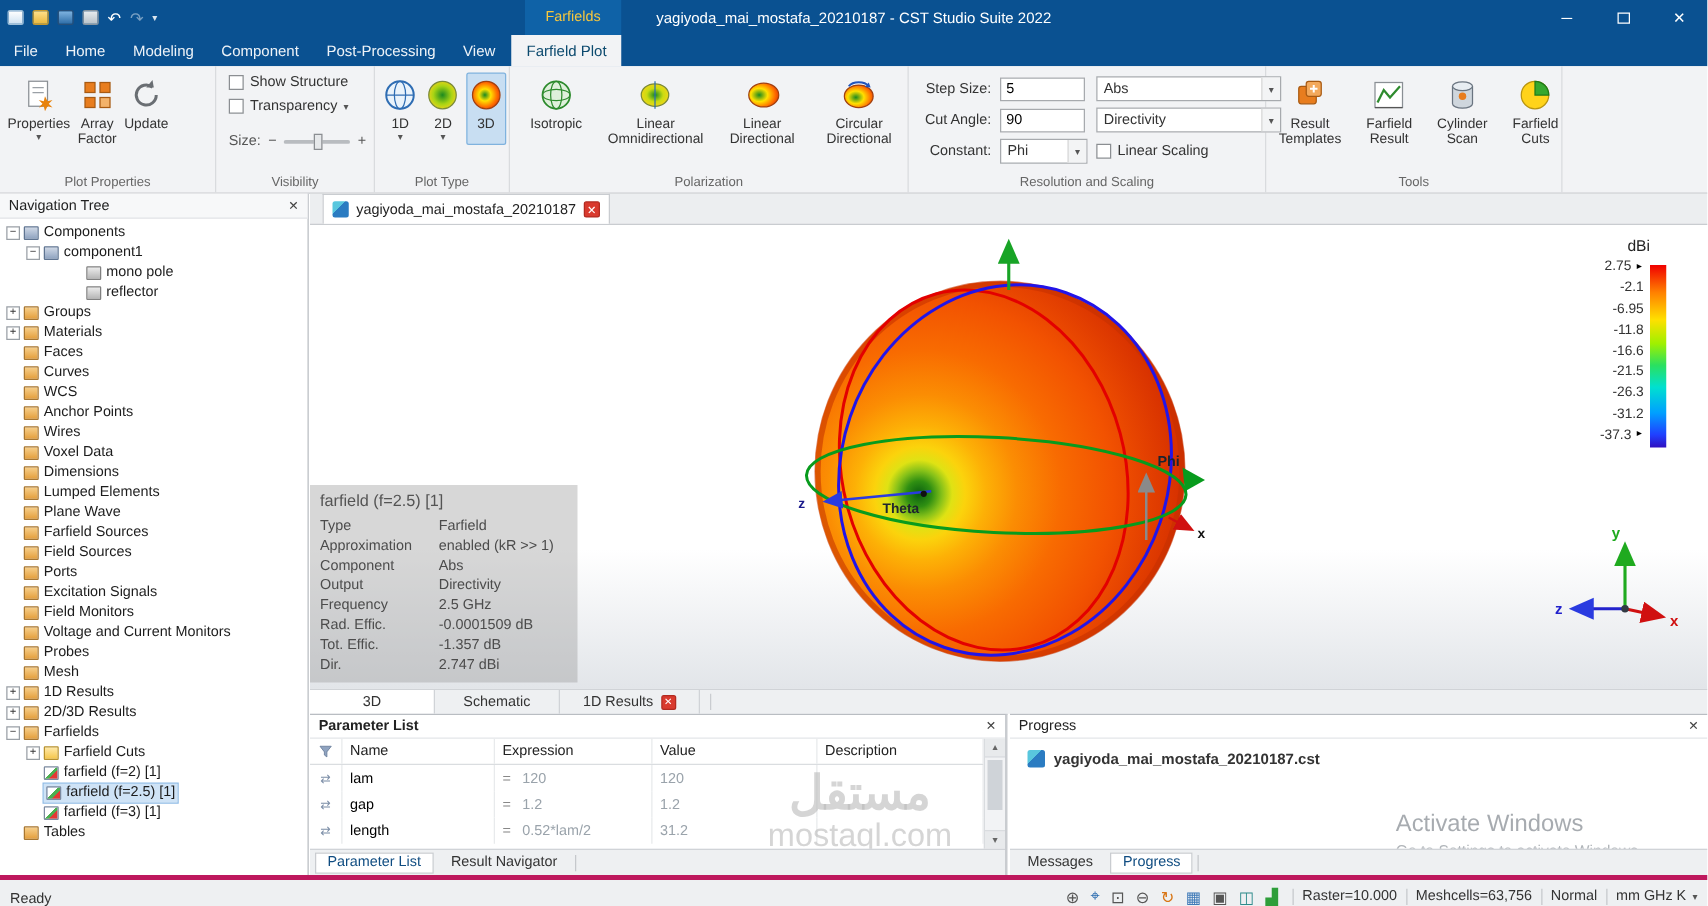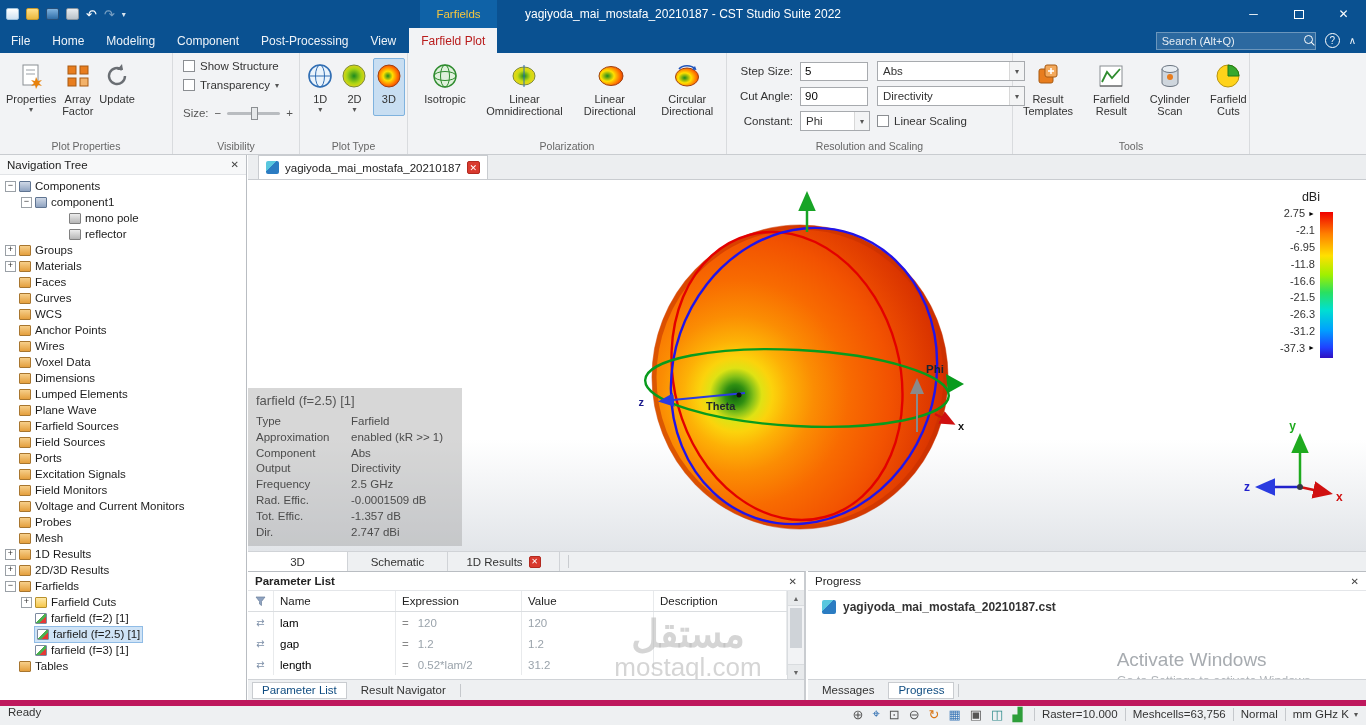--- a/index.html
+++ b/index.html
@@ -23,21 +23,21 @@
   .win-title { position:absolute; left:0; right:0; top:0; height:28px; display:flex; align-items:center;
                justify-content:center; font-size:12px; pointer-events:none; }
   .win-controls { position:absolute; right:0; top:0; height:28px; display:flex; }
   .wc { width:45px; height:28px; display:flex; align-items:center; justify-content:center; font-size:12px; }
   .wc-box { width:10px; height:9px; border:1.5px solid #fff; }
 
   
   .menubar { position:absolute; left:0; top:28px; right:0; height:25px; background:#0a5191;
              display:flex; align-items:stretch; color:#eef3f8; font-size:12px; }
   .mitem { display:flex; align-items:center; padding:0 11px; }
-  .mtab-active { background:#f2f3f5; color:#b91c1c; display:flex; align-items:center; padding:0 12px; margin-left:2px; }
+  .mtab-active { background:#f2f3f5; color:#0c4a6e; display:flex; align-items:center; padding:0 12px; margin-left:2px; }
   .msearch-wrap { margin-left:auto; display:flex; align-items:center; gap:9px; padding-right:10px; }
   .msearch { width:160px; height:18px; background:rgba(255,255,255,.14); border:1px solid rgba(255,255,255,.3);
              display:flex; align-items:center; padding:0 5px; }
   .msearch input { flex:1; background:transparent; border:0; outline:0; color:#fff; font-size:11px; }
   .msearch input::placeholder { color:rgba(255,255,255,.88); }
   .mag { width:12px; height:12px; position:relative; flex:none; }
   .mag::before { content:""; position:absolute; width:7px; height:7px; border:1.4px solid #fff; border-radius:50%; left:0; top:0; }
   .mag::after  { content:""; position:absolute; width:5px; height:1.4px; background:#fff; transform:rotate(45deg); left:6px; top:8px; }
   .help-circle { width:15px; height:15px; border:1.3px solid #fff; border-radius:50%; display:flex;
                  align-items:center; justify-content:center; font-size:10px; }
@@ -161,22 +161,22 @@
   .activewm { position:absolute; right:52px; bottom:12px; color:#9ea3a8; opacity:.9; }
   .activewm .a1 { font-size:19px; }
   .activewm .a2 { font-size:12.5px; margin-top:3px; color:#a8adb2; }
 
   .mostaql { position:absolute; left:320px; top:40px; width:240px; text-align:center;
              color:rgba(185,185,185,.6); pointer-events:none; }
   .mq-ar { font-size:38px; font-weight:bold; }
   .mq-en { font-size:26px; margin-top:-4px; }
 
   
-  .statusbar { position:absolute; left:0; right:0; bottom:0; height:25px; background:#eef0f2; border-top:6px solid #be185d;
-               display:flex; align-items:flex-start; font-size:11.5px; color:#333; padding:0 8px; }
+  .statusbar { position:absolute; left:0; right:0; bottom:0; height:25px; background:#eef0f2; border-top:4px solid #be185d;
+               display:flex; align-items:flex-end; font-size:11.5px; color:#333; padding:0 8px; }
   .sb-right { margin-left:auto; display:flex; align-items:center; }
   .sbi { font-size:13px; margin:0 4.5px; }
   .sep { width:1px; height:13px; background:#c5c8cc; margin:0 7px; }
   .c-gray{color:#555;} .c-blue{color:#2b6cb0;} .c-orange{color:#d97514;} .c-steel{color:#3f7ab8;} .c-teal{color:#2e8b8b;} .c-green{color:#2e9e3a;}
   .sb-caret { font-size:8px; color:#555; margin-left:5px; }
 </style>
 </head>
 <body>
 
 <div id="app">
@@ -203,28 +203,20 @@
   </div>
 
   <div class="menubar">
     <span class="mitem">File</span>
     <span class="mitem">Home</span>
     <span class="mitem">Modeling</span>
     <span class="mitem">Component</span>
     <span class="mitem">Post-Processing</span>
     <span class="mitem">View</span>
     <span class="mtab-active">Farfield Plot</span>
-    <div class="msearch-wrap">
-      <div class="msearch">
-        <input placeholder="Search (Alt+Q)" style="">
-        <span class="mag"></span>
-      </div>
-      <span class="help-circle">?</span>
-      <span class="chev">∧</span>
-    </div>
   </div>
 
   <div class="ribbon">
 
     <div class="rgroup" style="left:0;width:173px;">
       <div class="brow">
         <div class="rbtn">
           <svg class="icon28" viewBox="0 0 28 28">
               <rect x="6" y="3" width="15" height="20" fill="#fff" stroke="#8a8f94"></rect>
               <line x1="9" y1="8" x2="18" y2="8" stroke="#9aa0a6"></line>

